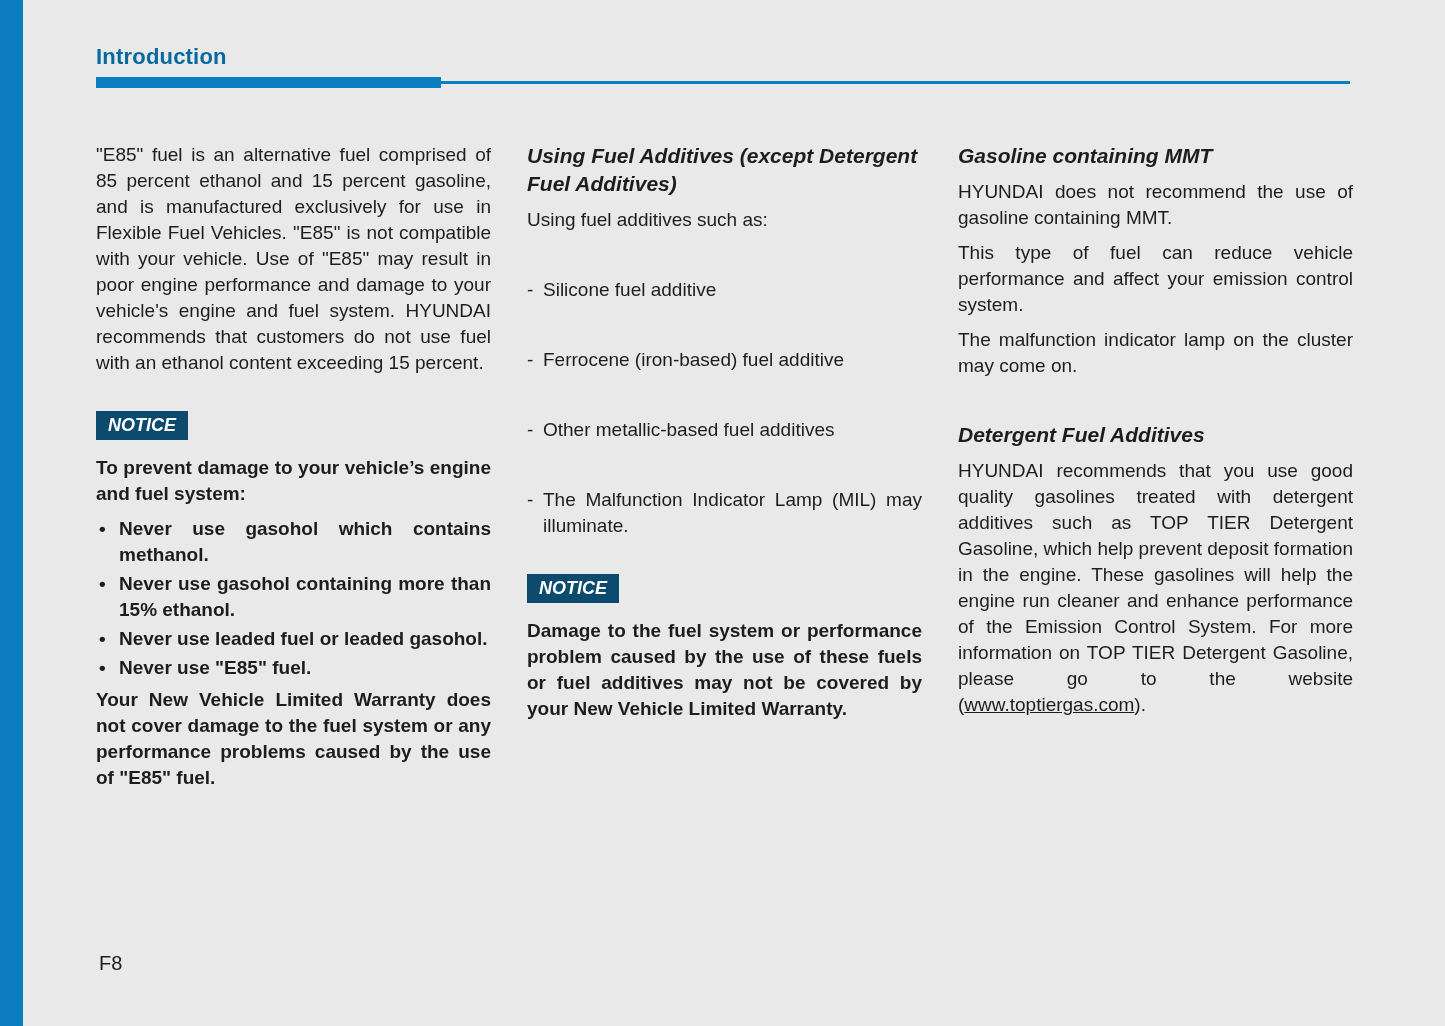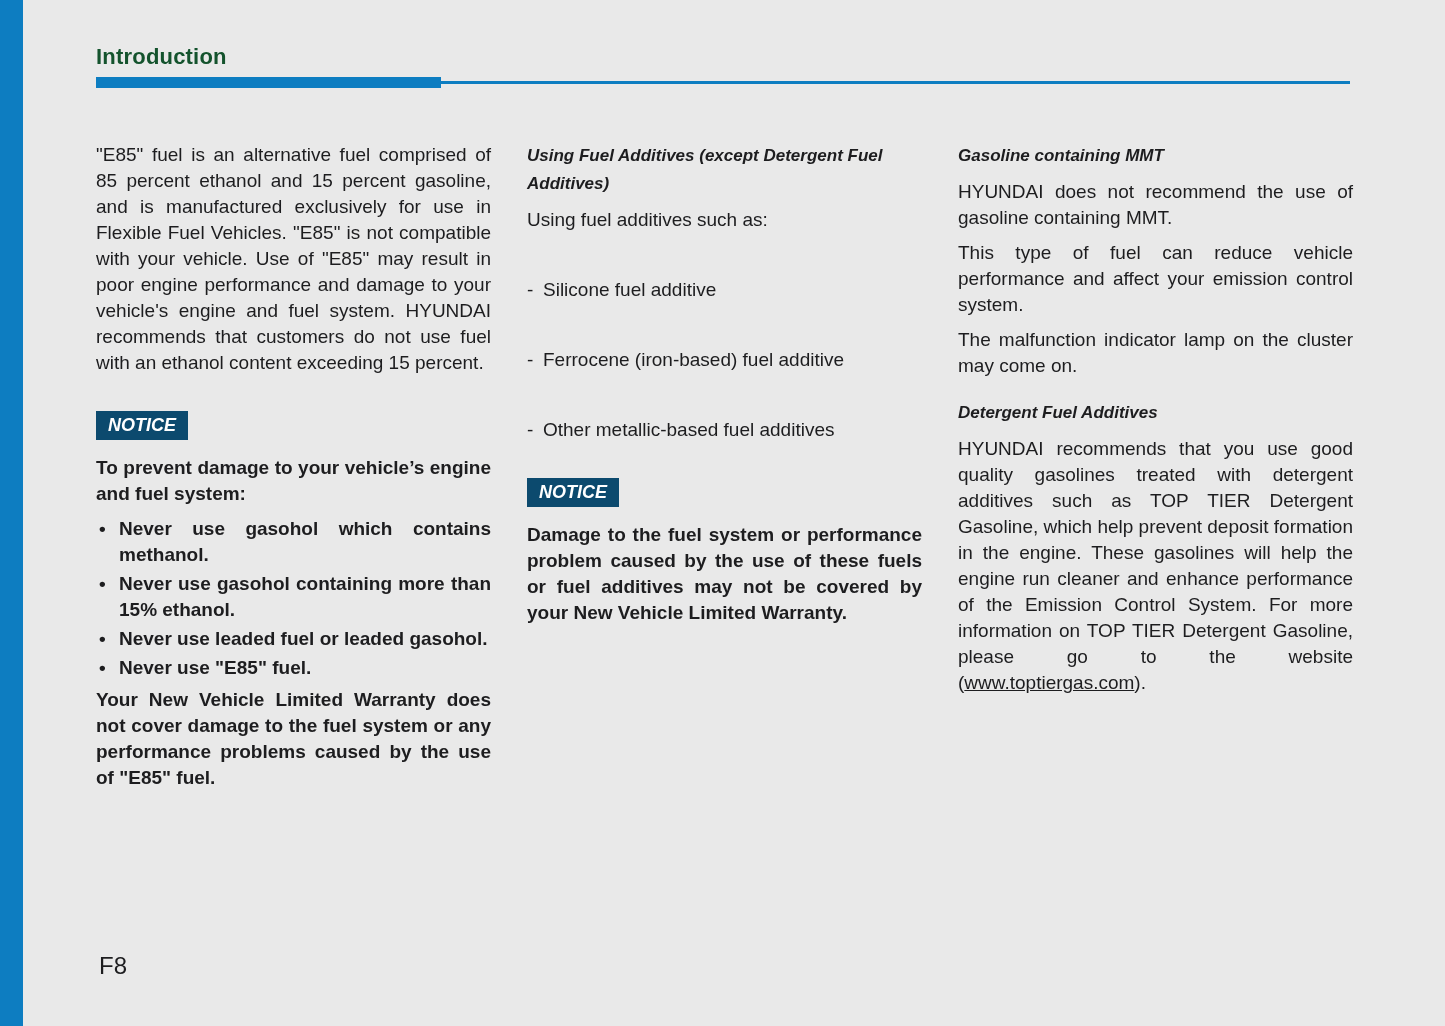--- a/index.html
+++ b/index.html
@@ -20,21 +20,21 @@
     width: 23px; height: 1026px;
     background: #0d7dc1;
   }
 
   .page-header {
     position: absolute;
     left: 96px; top: 44px;
     width: 1254px;
   }
   .section-title {
-    color: #14532d;
+    color: #0369a1;
     font-size: 22px;
     font-weight: bold;
     letter-spacing: 0.2px;
   }
   .rule-row {
     display: flex;
     align-items: center;
     margin-top: 7px;
     height: 11px;
   }
@@ -52,26 +52,26 @@
     width: 395px;
     font-size: 19px;
     line-height: 26px;
     text-align: justify;
   }
   .col p { margin: 0 0 9px; }
 
   .subhead {
     font-weight: bold;
     font-style: italic;
-    font-size: 17px;
+    font-size: 21px;
     line-height: 28px;
     margin: 0 0 9px;
     text-align: left;
   }
-  .subhead-gap { margin-top: 20px; }
+  .subhead-gap { margin-top: 42px; }
 
   .b { font-weight: bold; }
 
   .notice-badge {
     display: inline-block;
     background: #0c4a6e;
     color: #ffffff;
     font-weight: bold;
     font-style: italic;
     font-size: 18px;
@@ -108,21 +108,21 @@
   .link {
     color: inherit;
     text-decoration: underline;
     cursor: pointer;
   }
 
   .page-number {
     position: absolute;
     left: 99px;
     top: 952px;
-    font-size: 24px;
+    font-size: 20px;
   }
 </style>
 </head>
 <body>
 
 <div class="accent-bar"></div>
 
 <div class="page-header">
   <div class="section-title">Introduction</div>
   <div class="rule-row">
@@ -153,20 +153,21 @@
   <div class="col">
     <div class="subhead">Using Fuel Additives (except Detergent Fuel Additives)</div>
 
     <p>Using fuel additives such as:</p>
 
     <div class="dash">Silicone fuel additive</div>
     <div class="dash">Ferrocene (iron-based) fuel additive</div>
     <div class="dash">Other metallic-based fuel additives</div>
 
 
+    <div class="dash">The Malfunction Indicator Lamp (MIL) may illuminate.</div>
 
     <div class="notice-badge">NOTICE</div>
 
     <p class="b">Damage to the fuel system or performance problem caused by the use of these fuels or fuel additives may not be covered by your New Vehicle Limited Warranty.</p>
   </div>
 
   <div class="col">
     <div class="subhead">Gasoline containing MMT</div>
 
     <p>HYUNDAI does not recommend the use of gasoline containing MMT.</p>

